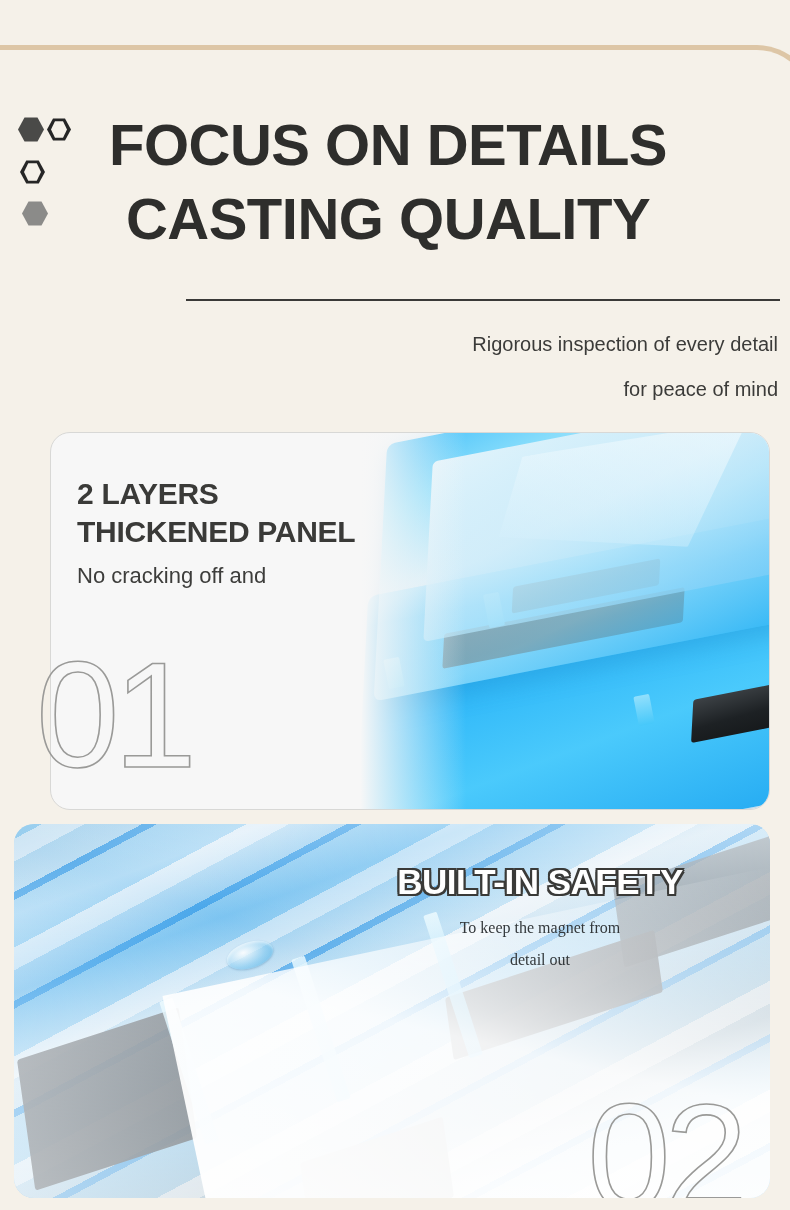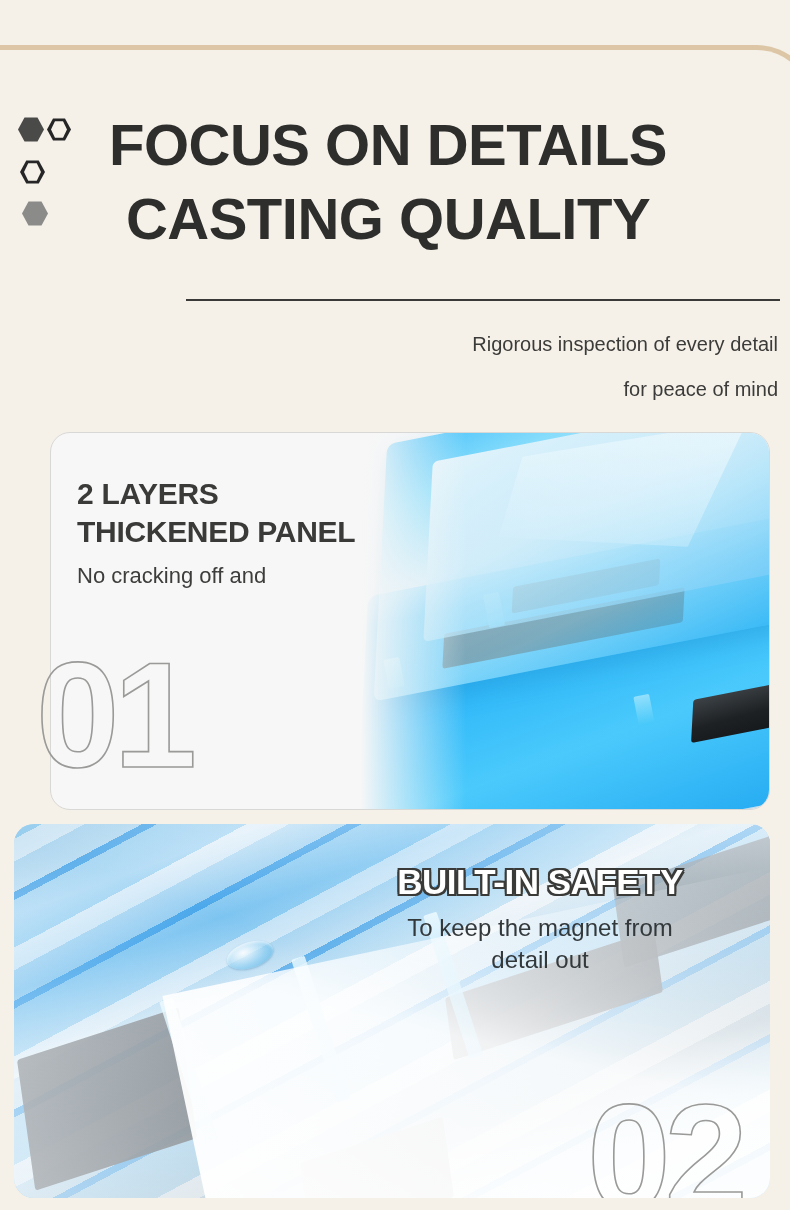--- a/index.html
+++ b/index.html
@@ -209,21 +209,21 @@
   }
 
   .c1-num {
     position:absolute;
     left:36px; top:640px;
     z-index:6;
   }
   .big-num {
     font-size:150px;
     line-height:150px;
-    font-weight:bold;
+    font-weight:normal;
     letter-spacing:-6px;
     color:transparent;
     -webkit-text-stroke:1.6px #9a9a98;
     font-family:"Liberation Sans", sans-serif;
   }
 
   
   .card2 {
     position:absolute;
     left:14px;
@@ -308,24 +308,25 @@
     color:#ffffff;
     letter-spacing:-0.5px;
     text-shadow:
       -2px -2px 0 #3a3a38, 2px -2px 0 #3a3a38,
       -2px  2px 0 #3a3a38, 2px  2px 0 #3a3a38,
        0px -2px 0 #3a3a38, 0px  2px 0 #3a3a38,
       -2px  0px 0 #3a3a38, 2px  0px 0 #3a3a38;
   }
   .c2-sub {
     margin-top:8px;
-    font-size:24px;
+    font-size:16px;
     line-height:32px;
     color:#33383b;
     font-weight:500;
+    font-family:Liberation Serif, serif;
   }
 
   .c2-num { position:absolute; right:28px; bottom:-34px; z-index:6; }
 </style>
 </head>
 <body>
 
 <div class="frame-line"></div>
 
 <div class="hex-cluster">

